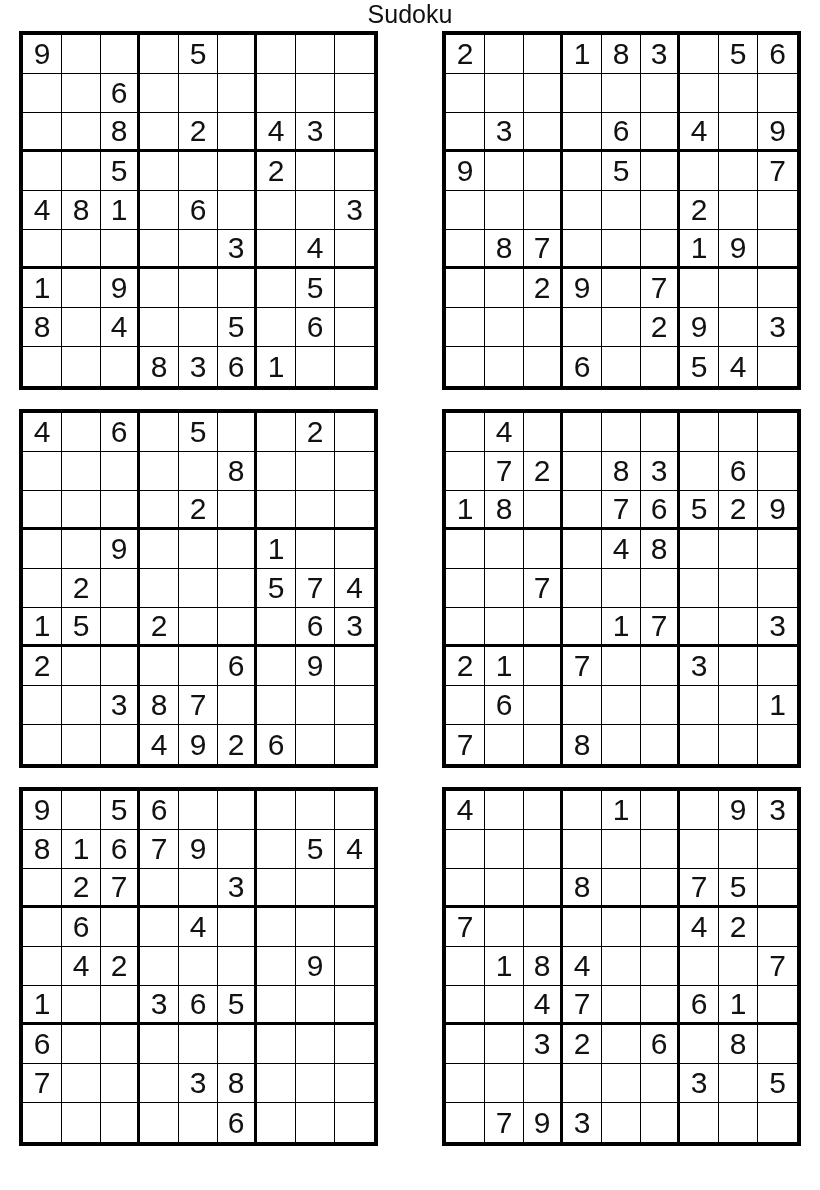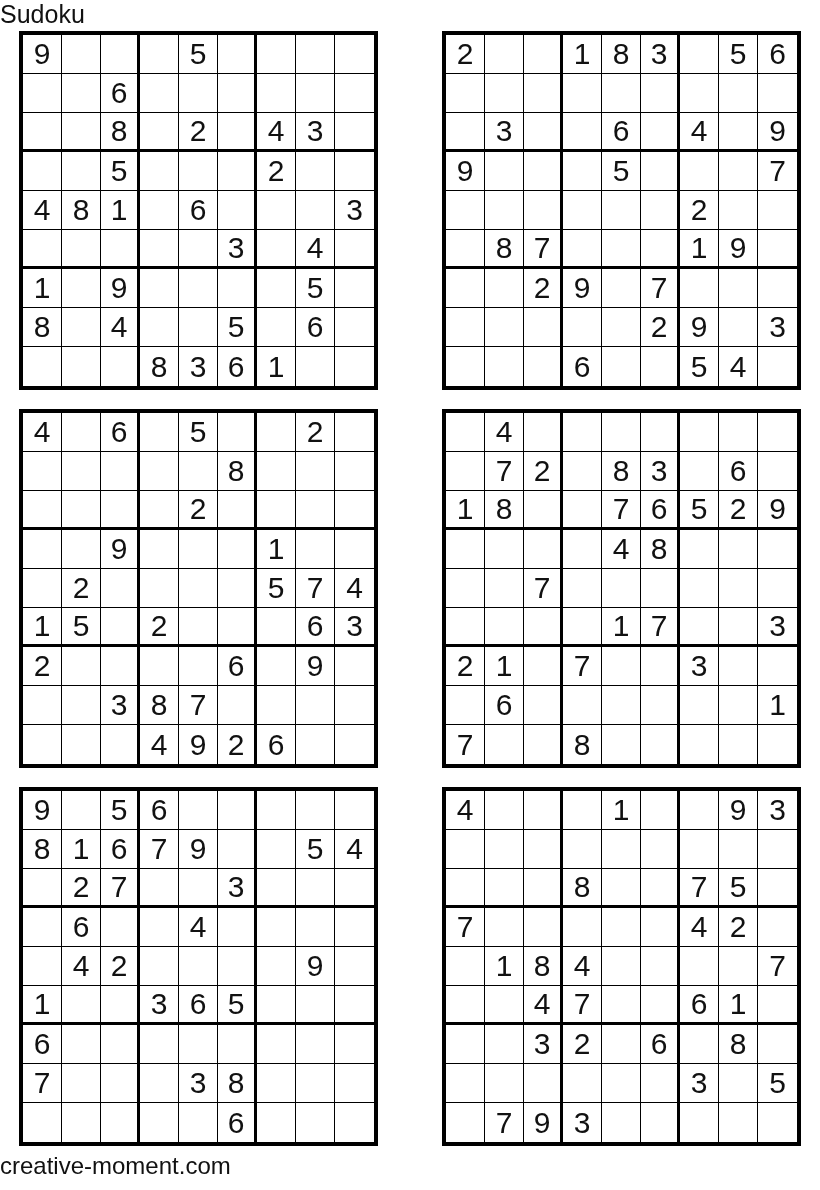--- a/index.html
+++ b/index.html
@@ -11,21 +11,21 @@
     font-family: "Liberation Sans", sans-serif;
     color: #111111;
     overflow: hidden;
   }
   .page {
     width: 820px;
     height: 1190px;
     box-sizing: border-box;
     display: flex;
     flex-direction: column;
-    align-items: flex-start;
+    align-items: center;
   }
   .title {
     margin: 1px 0 3px 0;
     font-size: 25px;
     font-weight: normal;
     line-height: 27px;
     color: #111111;
   }
   .grids {
     display: flex;
@@ -579,14 +579,13 @@
           <div class="cell r8 c3">3</div>
           <div class="cell r8 c4"></div>
           <div class="cell r8 c5"></div>
           <div class="cell r8 c6"></div>
           <div class="cell r8 c7"></div>
           <div class="cell r8 c8"></div>
         </div>
     </div>
   </div>
 
-  <div class="footer">creative-moment.com</div>
 </div>
 
 </body></html>

